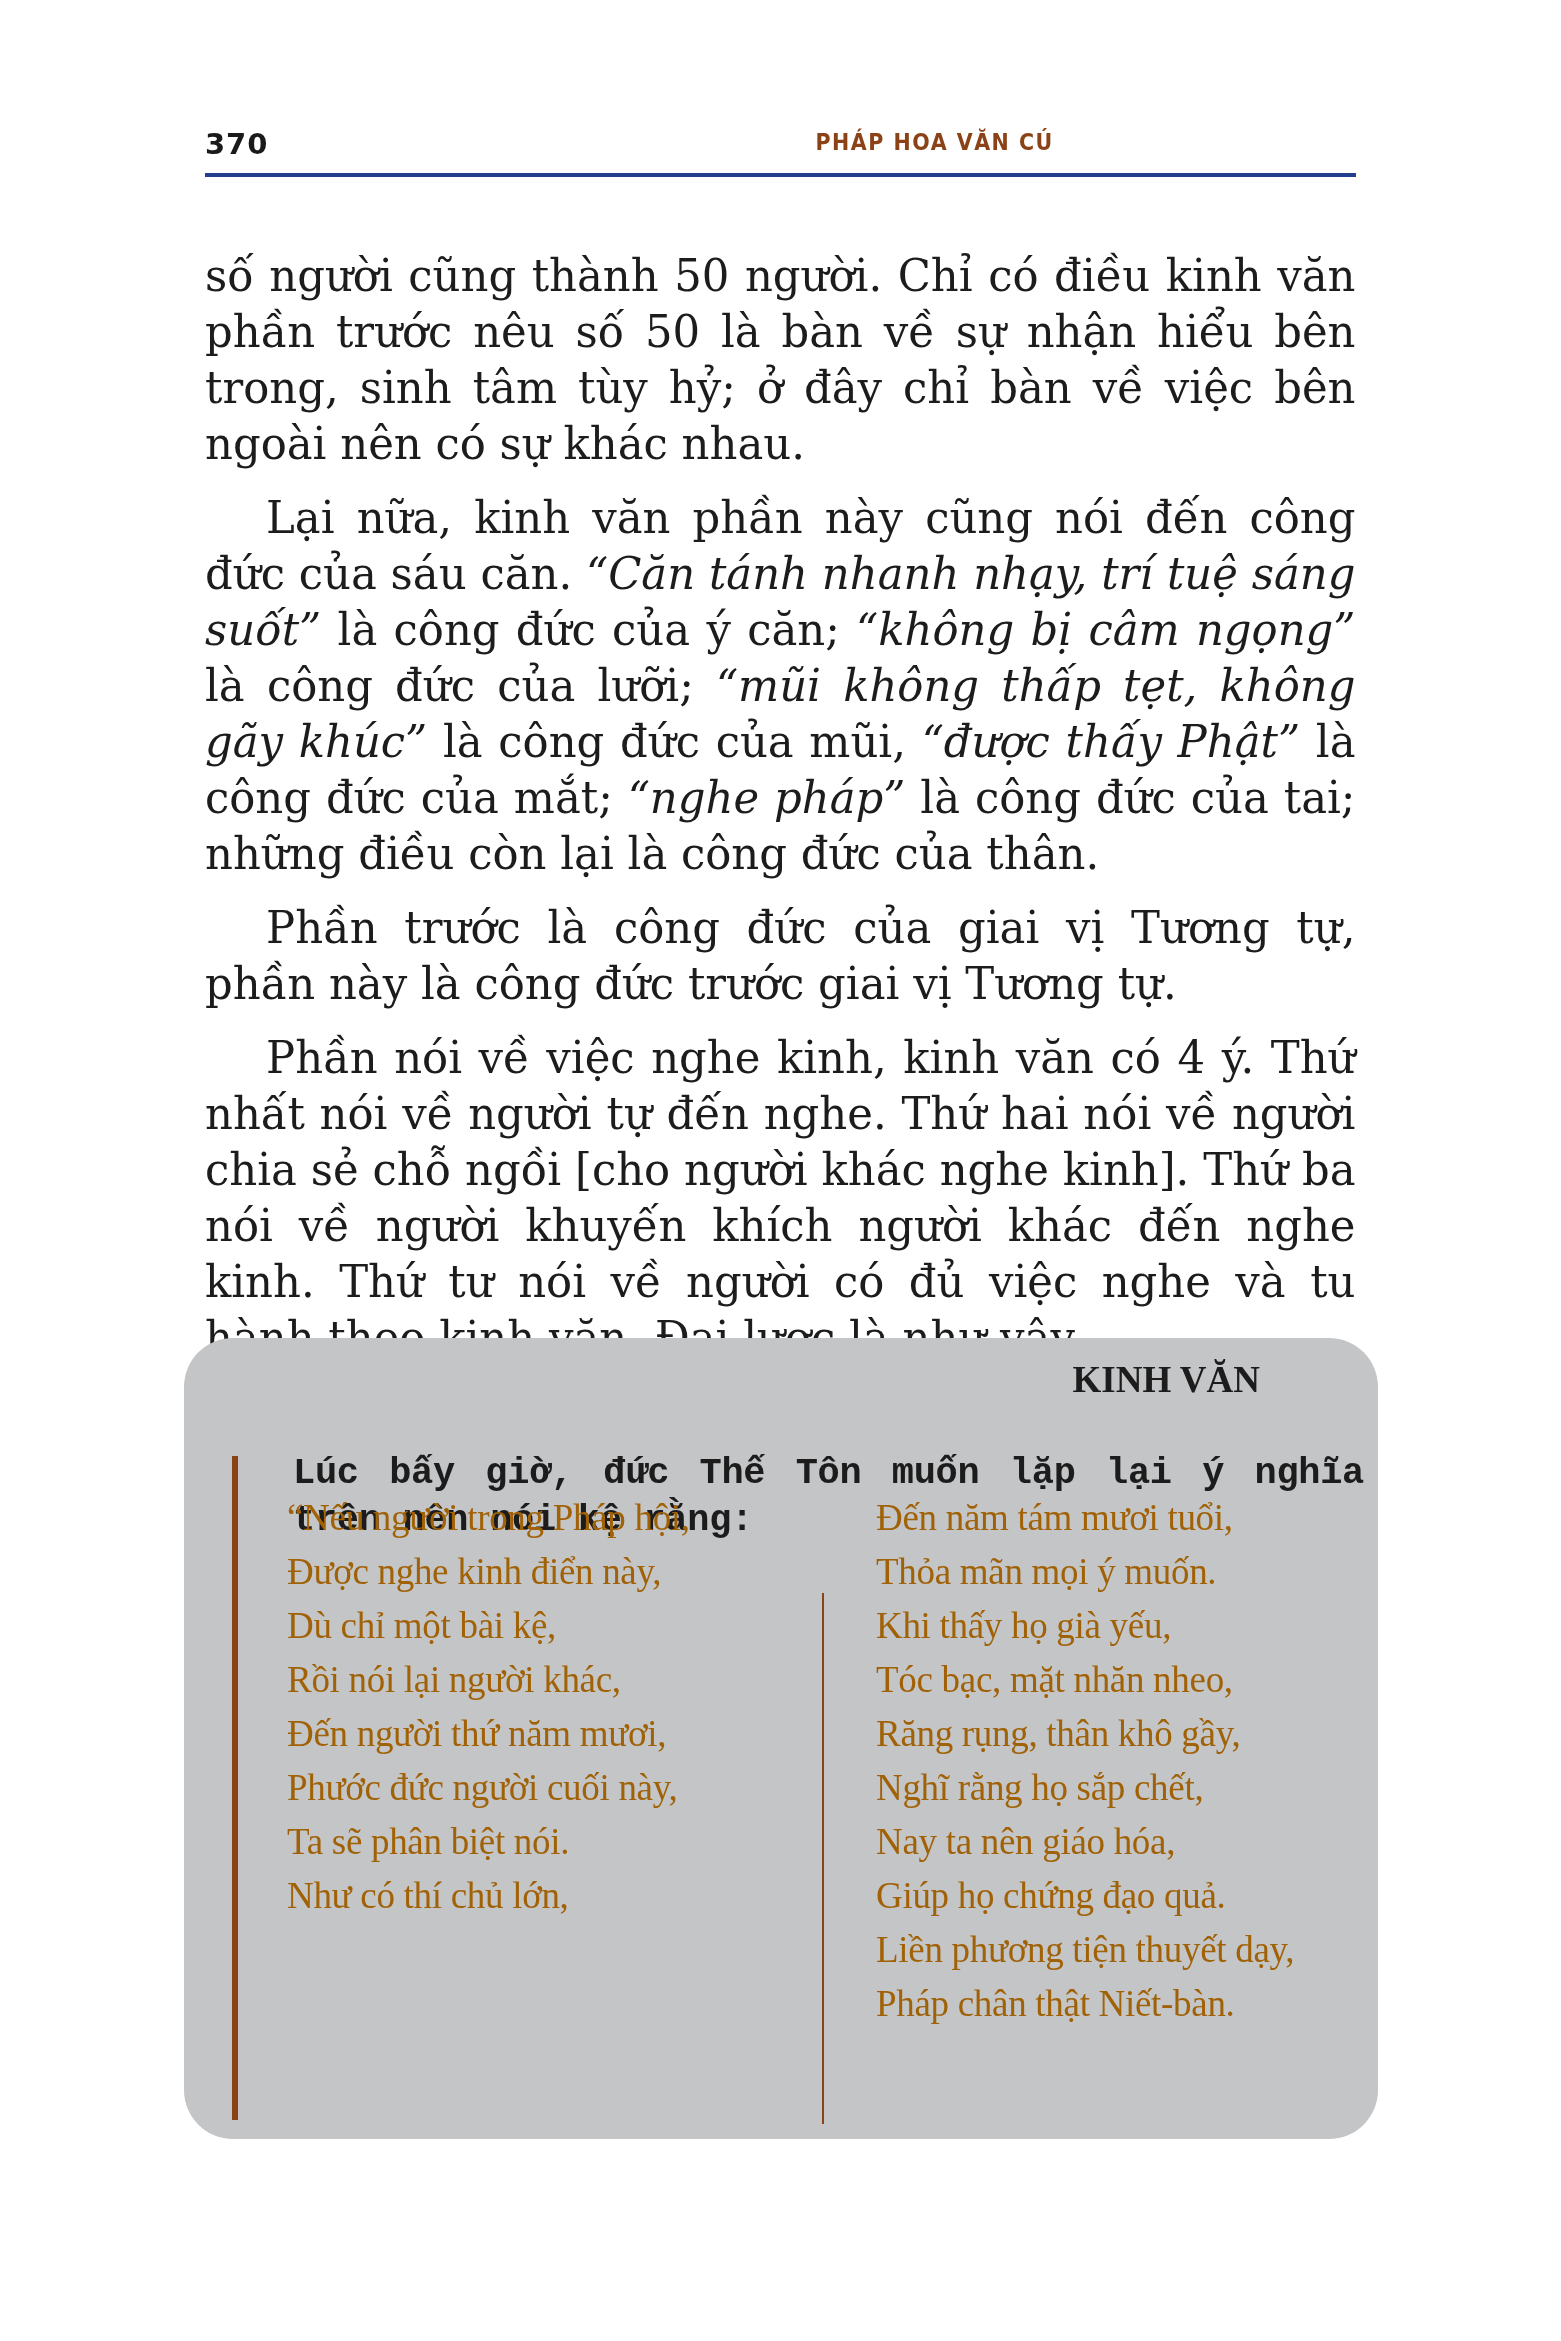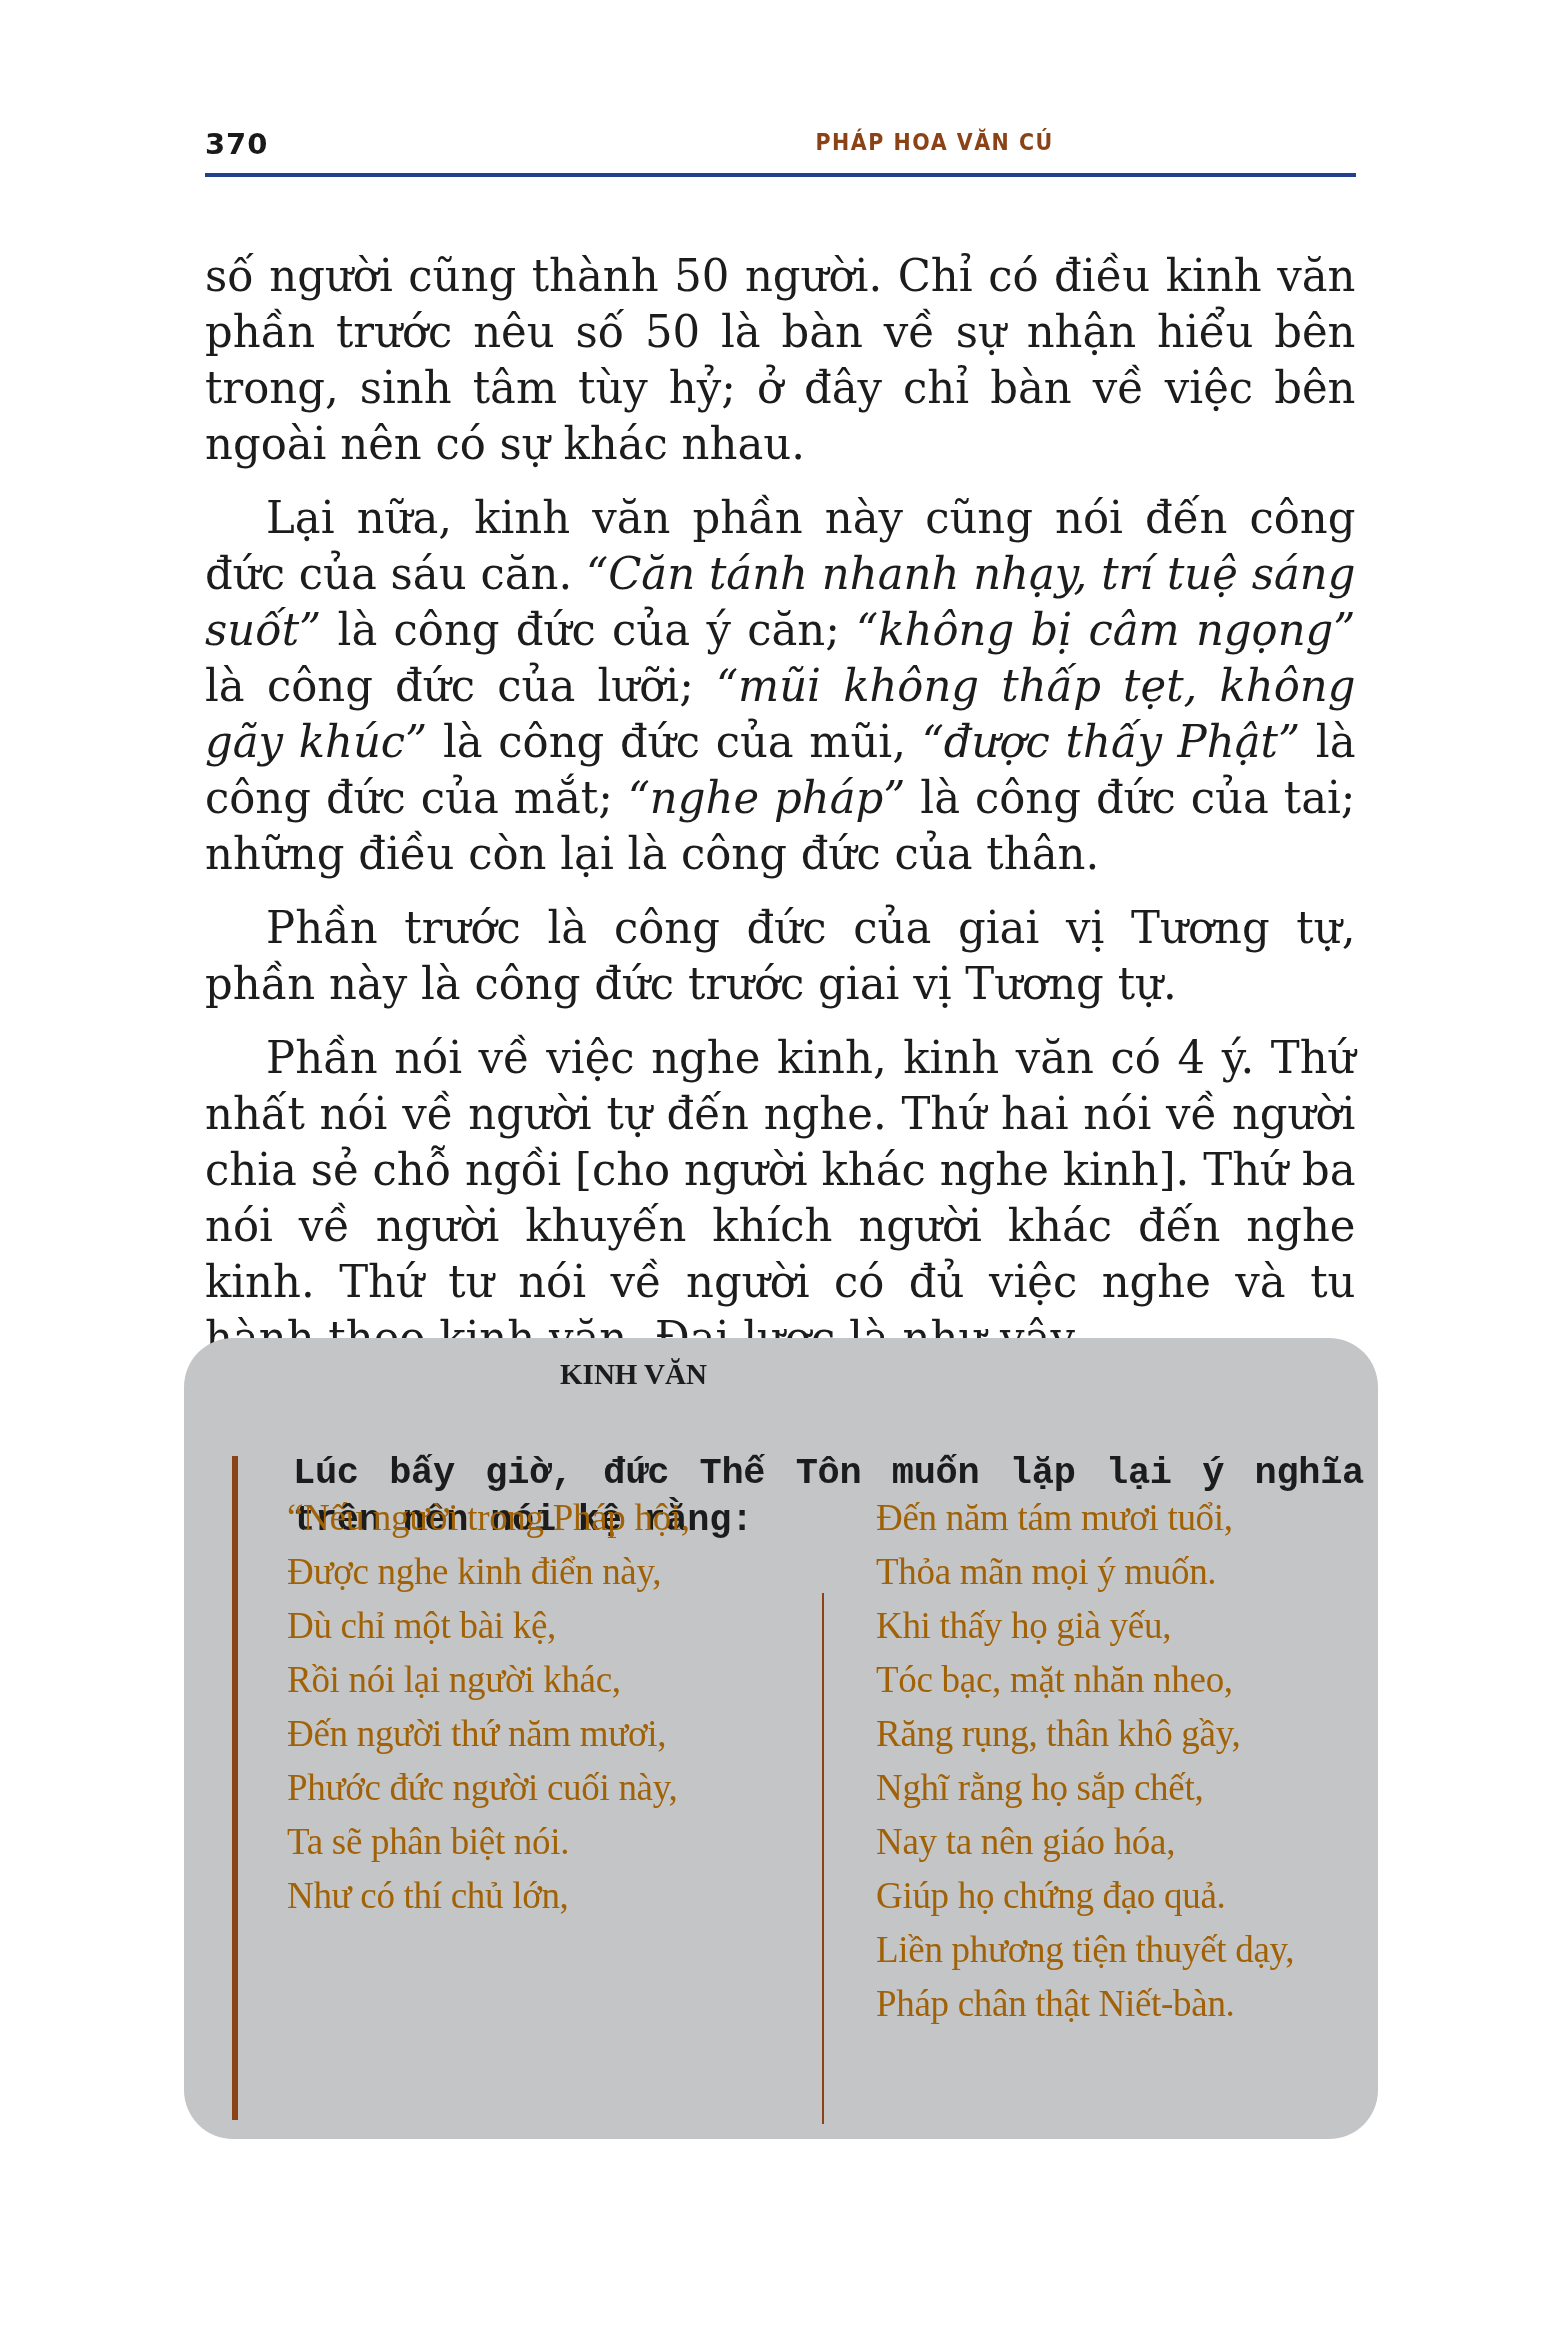--- a/index.html
+++ b/index.html
@@ -32,22 +32,22 @@
     transform: scaleX(0.985); transform-origin: left top; width: 1168px;
   }
   .body-text p.indent { text-indent: 62px; }
   .body-text em { font-style: italic; }
 
   .scripture-box {
     position: absolute; left: 184px; top: 1338px; width: 1194px; height: 801px;
     background: #c4c5c7; border-radius: 49px;
   }
   .box-title {
-    position: absolute; left: 7px; right: 0; top: 1358px; text-align: center;
-    font-family: "Liberation Serif", serif; font-weight: bold; font-size: 29px;
+    position: absolute; left: 7px; right: 0; top: 1358px; text-align: right;
+    font-family: "Liberation Serif", serif; font-weight: bold; font-size: 37px;
     color: #1c1c1c;
   }
   .accent-bar {
     position: absolute; left: 232px; top: 1456px; width: 6px; height: 664px;
     background: #8b4216;
   }
   .intro {
     position: absolute; left: 293px; top: 1450px; width: 1071px;
     font-family: Liberation Mono, monospace; font-weight: bold; font-size: 37px;
     line-height: 47px; color: #1c1c1c; text-align: justify; text-align-last: left;

